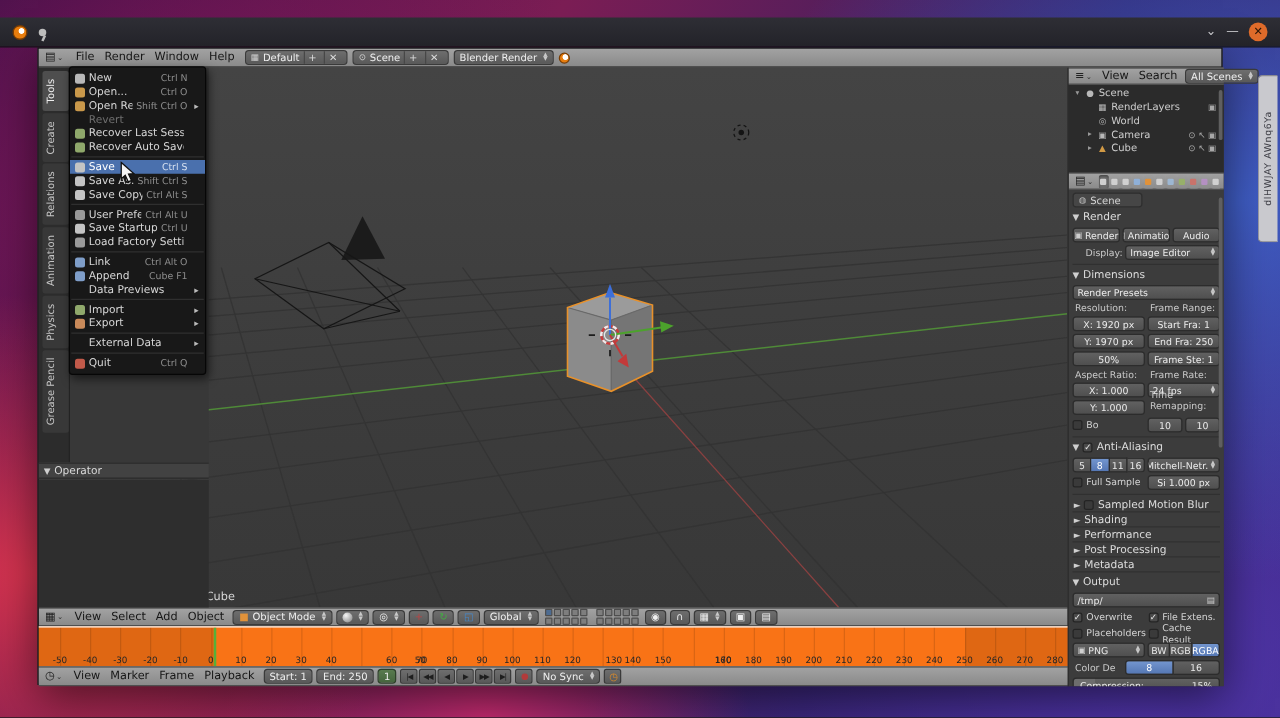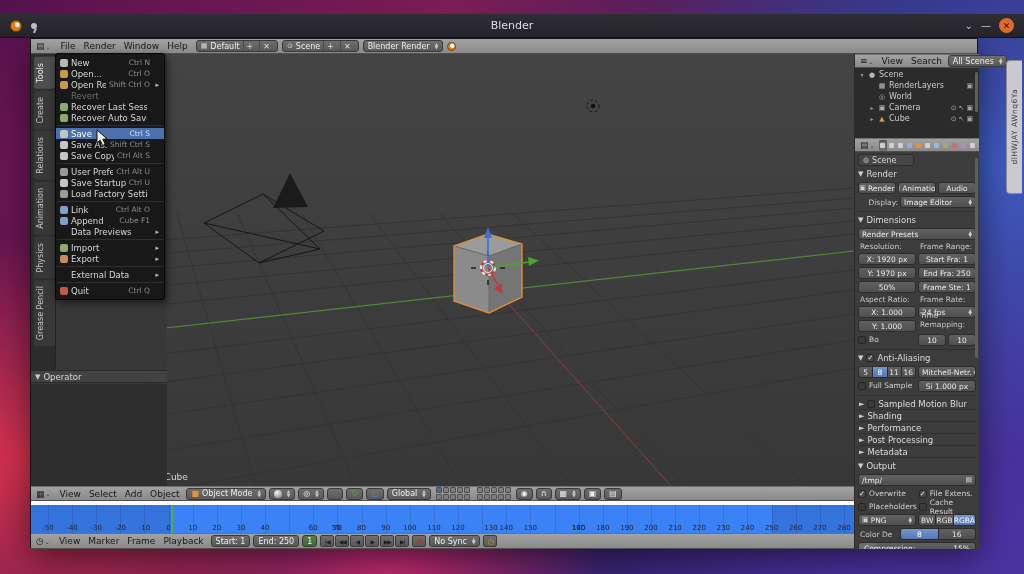--- a/index.html
+++ b/index.html
@@ -84,21 +84,21 @@
 .sw-object{background:#e0923a}.sw-world{background:#8fb0d8}.sw-material{background:#c9736b}
 .sw-object-data{background:#97b06a}.sw-texture{background:#b490c2}.sw-modifiers{background:#9db7d2}
 .pcontent{flex:1;background:#3c3c3c;padding:2px 3px;overflow:hidden;display:flex;flex-direction:column;gap:2px}
 .bcrumb{display:flex;align-items:center;gap:3px;color:#d5d5d5;font-size:8px;height:12px;background:#464646;border:1px solid #2e2e2e;border-radius:3px;padding:0 4px;width:56px;flex:0 0 auto}
 .bic{font-size:7px;color:#c0c0c0}
 .panel{border-bottom:1px solid #303030;padding-bottom:3px;display:flex;flex-direction:column;gap:2px;flex:0 0 auto}
 .ph{display:flex;align-items:center;gap:3px;height:12px;color:#dcdcdc;font-size:8.5px}
 .ph.closed{height:12px;border-bottom:1px solid #303030;padding:0 1px}
 #collapsed{display:flex;flex-direction:column;flex:0 0 auto}
 .w{background:linear-gradient(#616161,#4f4f4f);border:1px solid #2c2c2c;border-radius:3px;color:#ebebeb;font-size:7.5px;height:12px;display:flex;align-items:center;justify-content:center;gap:2px;padding:0 3px;white-space:nowrap;overflow:hidden}
-.w.menu{justify-content:space-between}
+.w.menu{justify-content:flex-end}
 .w.menu .dd{margin-left:auto}
 .row3{display:flex;gap:2px}
 .row3 .w{flex:1}
 .lrow{display:flex;gap:2px;align-items:center}
 .lab{flex:0 0 34%;text-align:right;color:#c9c9c9;font-size:7.5px}
 .lrow .w,.lrow .segrow{flex:1}
 .g2{display:grid;grid-template-columns:1fr 1fr;gap:2px}
 .lab2{color:#c9c9c9;font-size:7.5px;height:9px;display:flex;align-items:flex-end;padding-left:2px}
 .segrow{display:flex}
 .seg{flex:1;background:linear-gradient(#616161,#4f4f4f);border:1px solid #2c2c2c;border-left:none;color:#e8e8e8;font-size:7.5px;height:12px;display:flex;align-items:center;justify-content:center}
@@ -107,21 +107,21 @@
 .seg.blue{background:linear-gradient(#7396cf,#5577b4);color:#fff}
 .cb{display:flex;align-items:center;gap:3px;color:#d2d2d2;font-size:7.5px;height:11px}
 .box{width:8px;height:8px;background:#3a3a3a;border:1px solid #242424;border-radius:2px;color:#e8e8e8;font-size:7px;line-height:7px;text-align:center;display:inline-block;flex:0 0 auto}
 .box.on{background:#4a4a4a}
 .w.path{justify-content:flex-start}
 .w.slider{position:relative;justify-content:space-between;padding:0 5px}
 .w.slider .fill{position:absolute;left:0;top:0;bottom:0;background:#6d6d6d;border-radius:3px 0 0 3px}
 .slab,.sval{position:relative;z-index:1}
 
 .timeline{position:absolute;left:0;top:462px;width:823px;height:48px}
-.tl-strip{position:absolute;left:0;top:0;width:100%;height:32px;background:#3b82f6;border-top:4px solid #ffffff;overflow:hidden}
+.tl-strip{position:absolute;left:0;top:0;width:100%;height:32px;background:#f97316;border-top:1px solid #ffffff;overflow:hidden}
 .range-shade{position:absolute;top:0;bottom:0;left:0;background:rgba(0,0,0,.10)}
 #ruler{position:absolute;inset:0}
 .tickline{position:absolute;top:0;bottom:0;width:1px;background:rgba(0,0,0,.12)}
 .ticknum{position:absolute;bottom:1px;transform:translateX(-50%);font-size:7px;color:#262626}
 #frame-marker{position:absolute;top:0;bottom:0;width:2px;background:#55b03a}
 .tl-header{position:absolute;left:0;top:32px;width:100%;height:16px;gap:3px}
 .hw.numf{justify-content:center}
 .hw.cur{background:linear-gradient(#587a4e,#46663e);border-color:#2e402a}
 .tgrp{display:inline-flex;gap:1px}
 .tbtn{width:14px;height:12px;background:linear-gradient(#6e6e6e,#595959);border:1px solid #3a3a3a;border-radius:2px;color:#1e1e1e;font-size:6px;display:inline-flex;align-items:center;justify-content:center;letter-spacing:-1px;flex:0 0 auto}
@@ -148,21 +148,20 @@
 </head>
 <body>
 
 <div id="screen">
 
   <div class="titlebar">
     <div class="tb-left">
       <span class="blender-logo"></span>
       <span class="pin"></span>
     </div>
-    <div class="tb-title">Blender</div>
     <div class="tb-right">
       <span class="tb-btn">⌄</span>
       <span class="tb-btn">—</span>
       <span class="tb-btn close">✕</span>
     </div>
   </div>
 
   <div class="side-tab">
     <span>dlHWJAY AWnq6Ya</span>
   </div>

